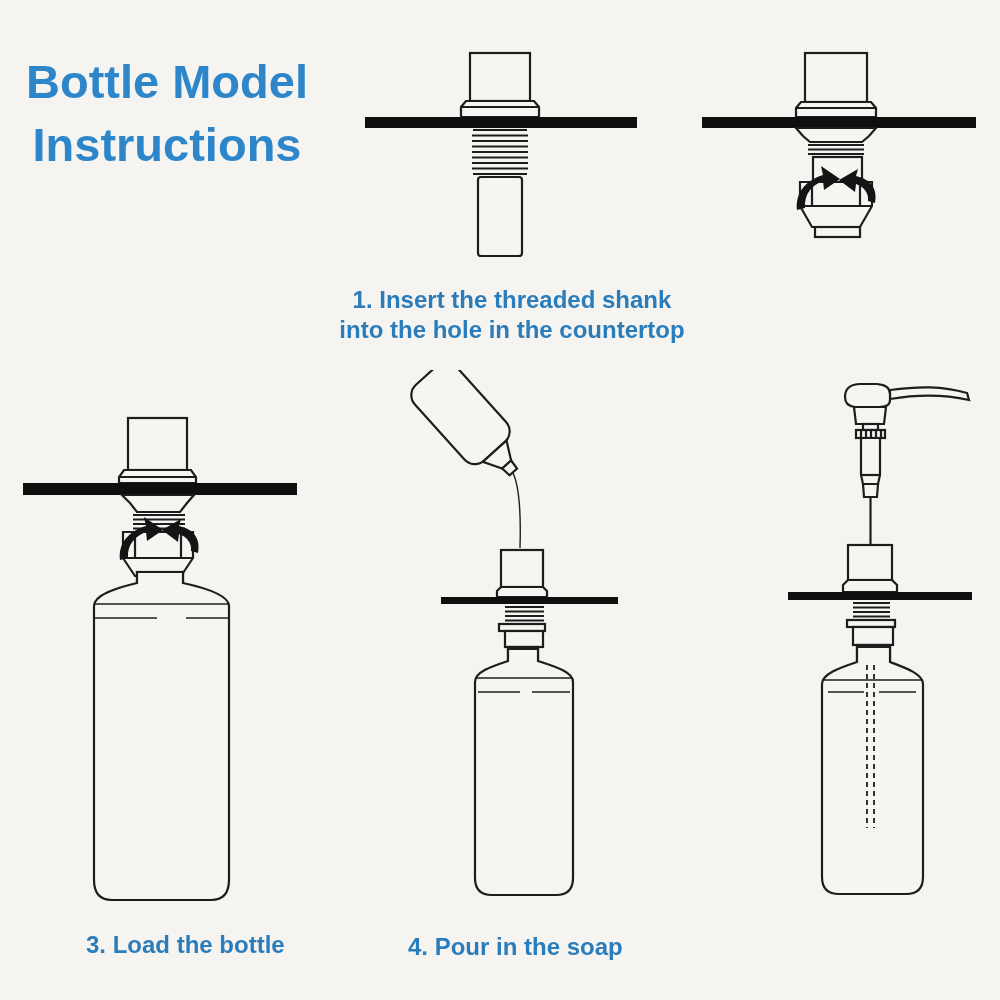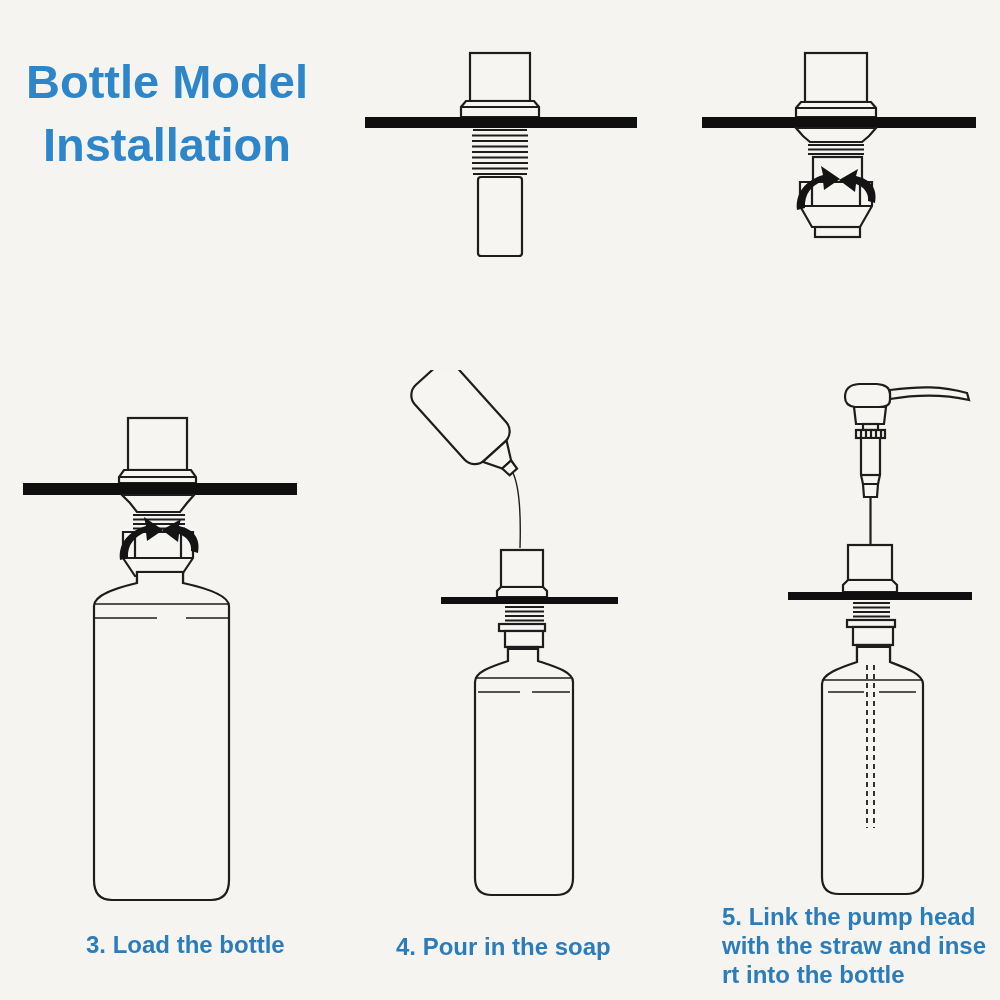--- a/index.html
+++ b/index.html
@@ -13,42 +13,42 @@
     text-align:center;font-size:47px;font-weight:700;line-height:63px;
     color:#2e86ca;
   }
   .cap{
     position:absolute;font-weight:700;font-size:24px;line-height:30px;
     color:#2b7cba;white-space:nowrap;
   }
   .cap1{left:328px;top:285px;width:368px;text-align:center;}
   .cap2{left:737px;top:300px;}
   .cap3{left:42px;top:930px;margin-left:44px;}
-  .cap4{left:396px;top:932px;}
+  .cap4{left:408px;top:932px;}
   .cap5{left:722px;top:902px;line-height:29px;}
   .fig{position:absolute;}
   .fig1{left:360px;top:30px;}
   .fig2{left:700px;top:30px;}
   .fig3{left:10px;top:400px;}
   .fig4{left:380px;top:370px;}
   .fig5{left:740px;top:380px;}
   svg .ln{stroke:#1d1d1d;stroke-width:2.2;fill:none;}
   svg .pc{stroke:#1d1d1d;stroke-width:2.2;fill:#f6f5f2;}
   svg .bar{fill:#0f0f0f;stroke:none;}
   svg .blk{fill:#141414;stroke:none;}
   svg .thin{stroke:#1d1d1d;stroke-width:1.4;fill:none;}
 </style>
 </head>
 <body>
 
 <div class="sheet">
 
   <div class="title">
     <div>Bottle Model</div>
-    <div>Installation</div>
+    <div>Instructions</div>
   </div>
 
   <svg class="fig fig1" width="300" height="230" viewBox="0 0 300 230">
     <g>
       <rect class="pc" x="110" y="23" width="60" height="48"></rect>
       <path class="pc" d="M106,71 L174,71 L179,77 L179,87 L101,87 L101,77 Z"></path>
       <line class="ln" x1="101" y1="77" x2="179" y2="77"></line>
     </g>
     <rect class="bar" x="5" y="87" width="272" height="11"></rect>
     <g>
@@ -192,25 +192,24 @@
       <line class="thin" x1="82" y1="300" x2="183" y2="300"></line>
       <line class="thin" x1="88" y1="312" x2="124" y2="312"></line>
       <line class="thin" x1="139" y1="312" x2="176" y2="312"></line>
       <g stroke="#1d1d1d" stroke-width="1.8" stroke-dasharray="5 4">
         <line x1="127" y1="285" x2="127" y2="448"></line>
         <line x1="134" y1="285" x2="134" y2="448"></line>
       </g>
     </g>
   </svg>
 
+  <div class="cap cap1">
+    <div>1. Insert the threaded shank</div>
+    <div>into the hole in the countertop</div>
+  </div>
 
 
   <div class="cap cap3">3. Load the bottle</div>
 
   <div class="cap cap4">4. Pour in the soap</div>
 
-  <div class="cap cap5">
-    <div>5. Link the pump head</div>
-    <div>with the straw and inse</div>
-    <div>rt into the bottle</div>
-  </div>
 
 </div>
 
 </body></html>

